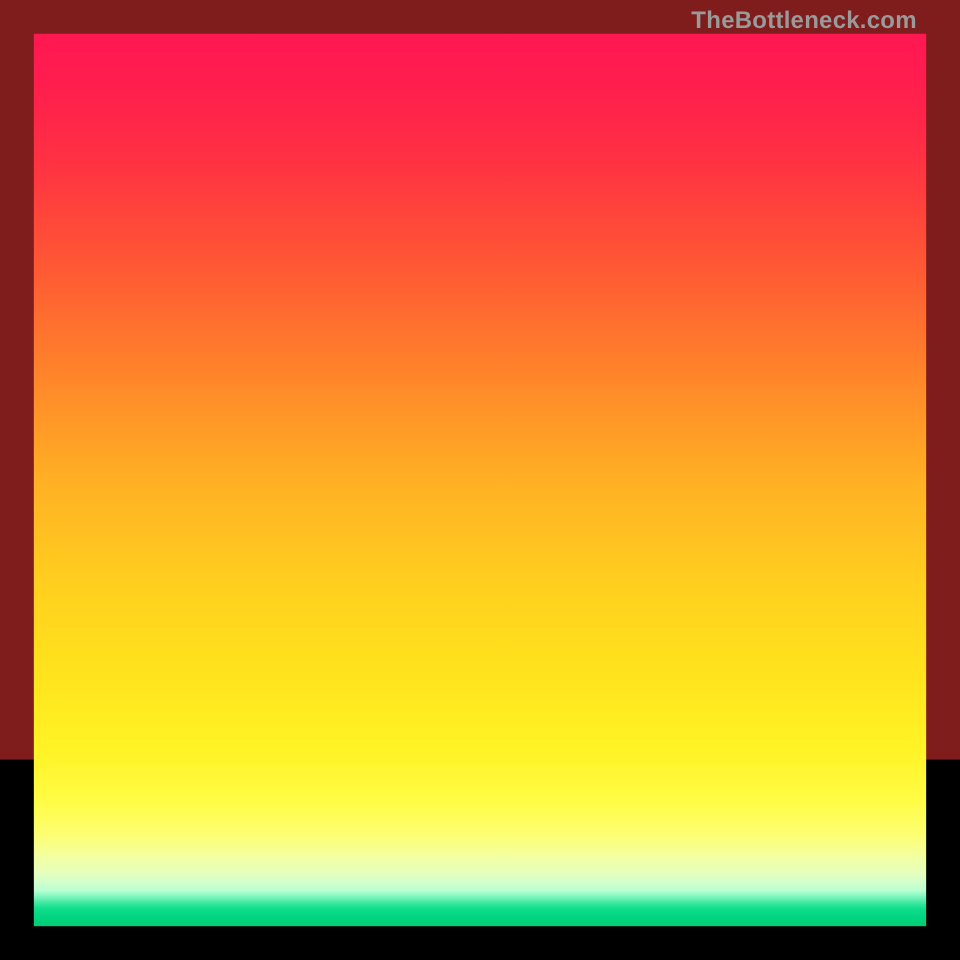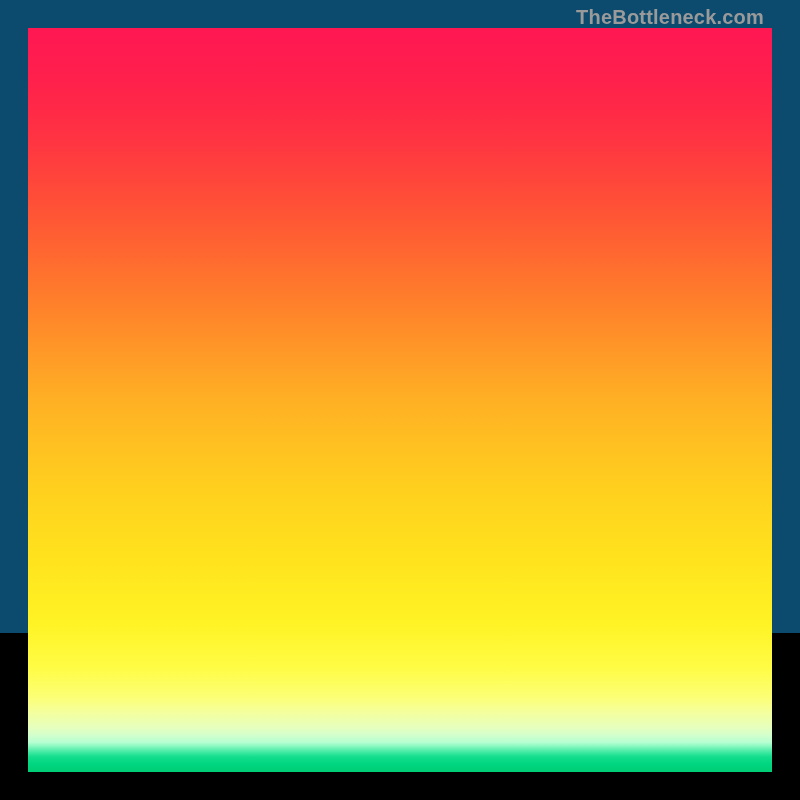--- a/index.html
+++ b/index.html
@@ -7,21 +7,21 @@
     padding: 0;
     background: #000;
     width: 800px;
     height: 800px;
     font-family: Arial, Helvetica, sans-serif;
   }
   .stage {
     position: relative;
     width: 800px;
     height: 633px;
-    background: #0c4a6e;
+    background: #7f1d1d;
   }
   .plot {
     position: absolute;
     left: 28px;
     top: 28px;
     width: 744px;
     height: 744px;
     overflow: hidden;
   }
   .bg-gradient {

